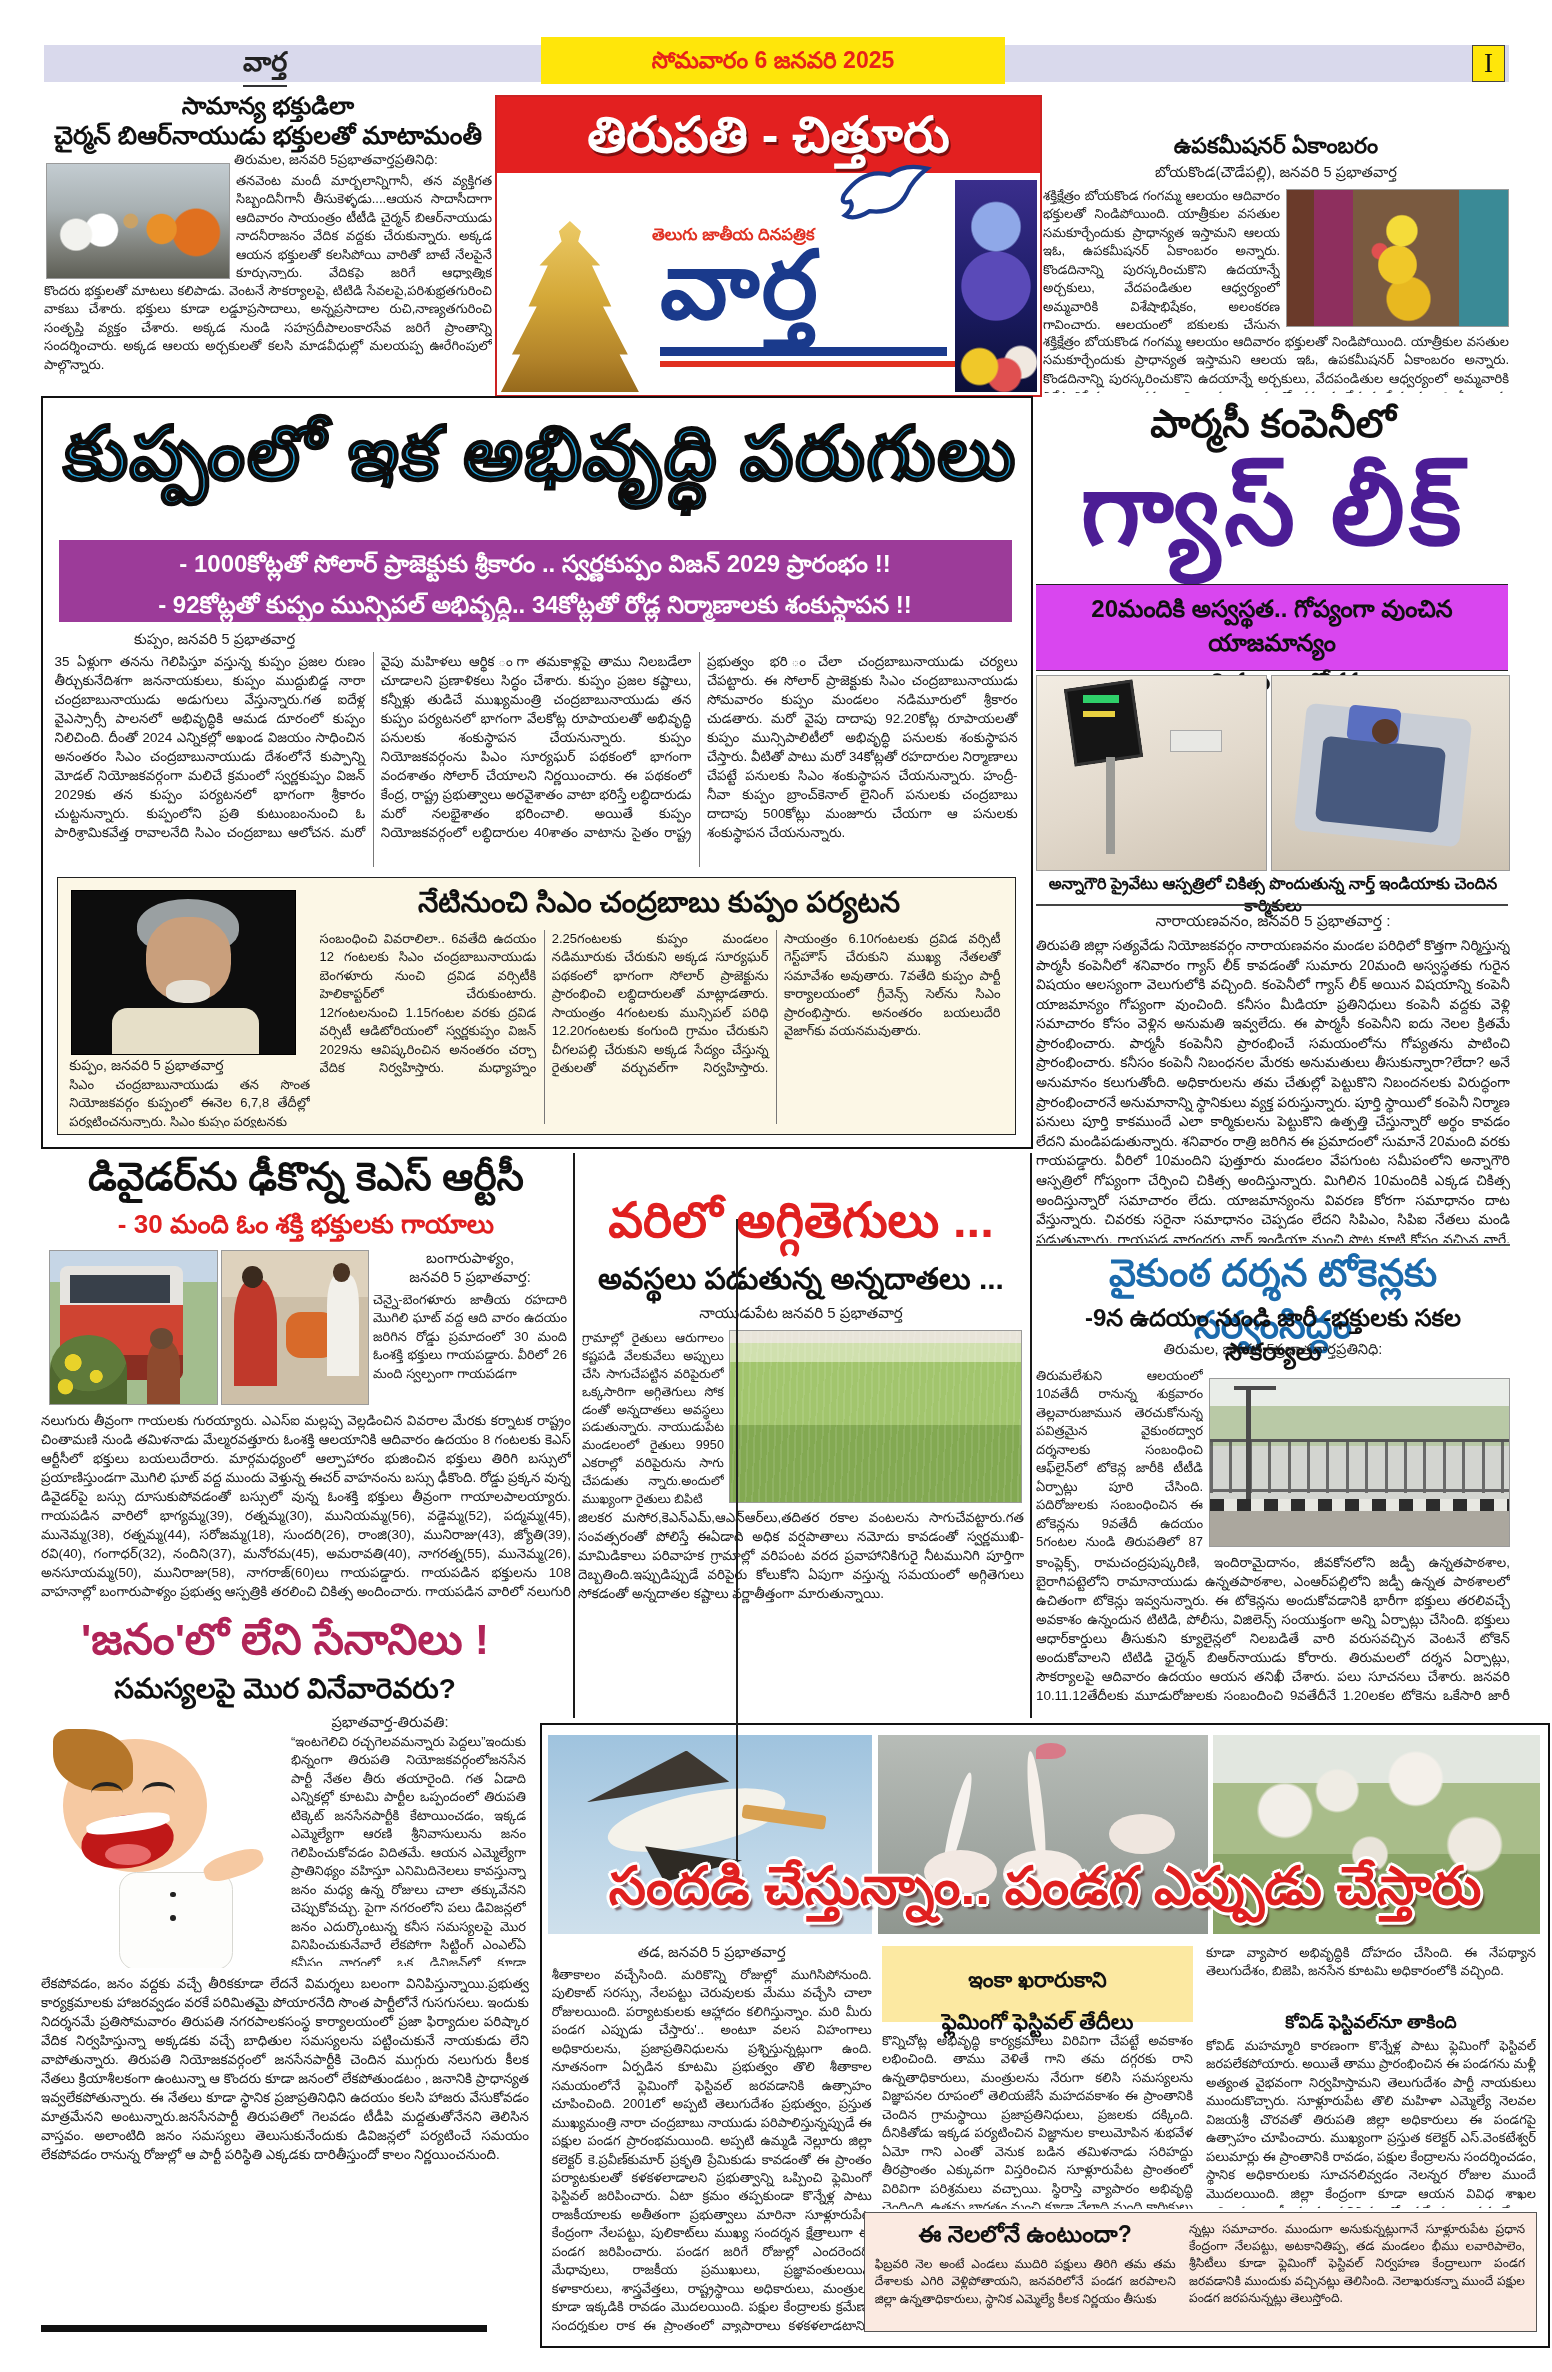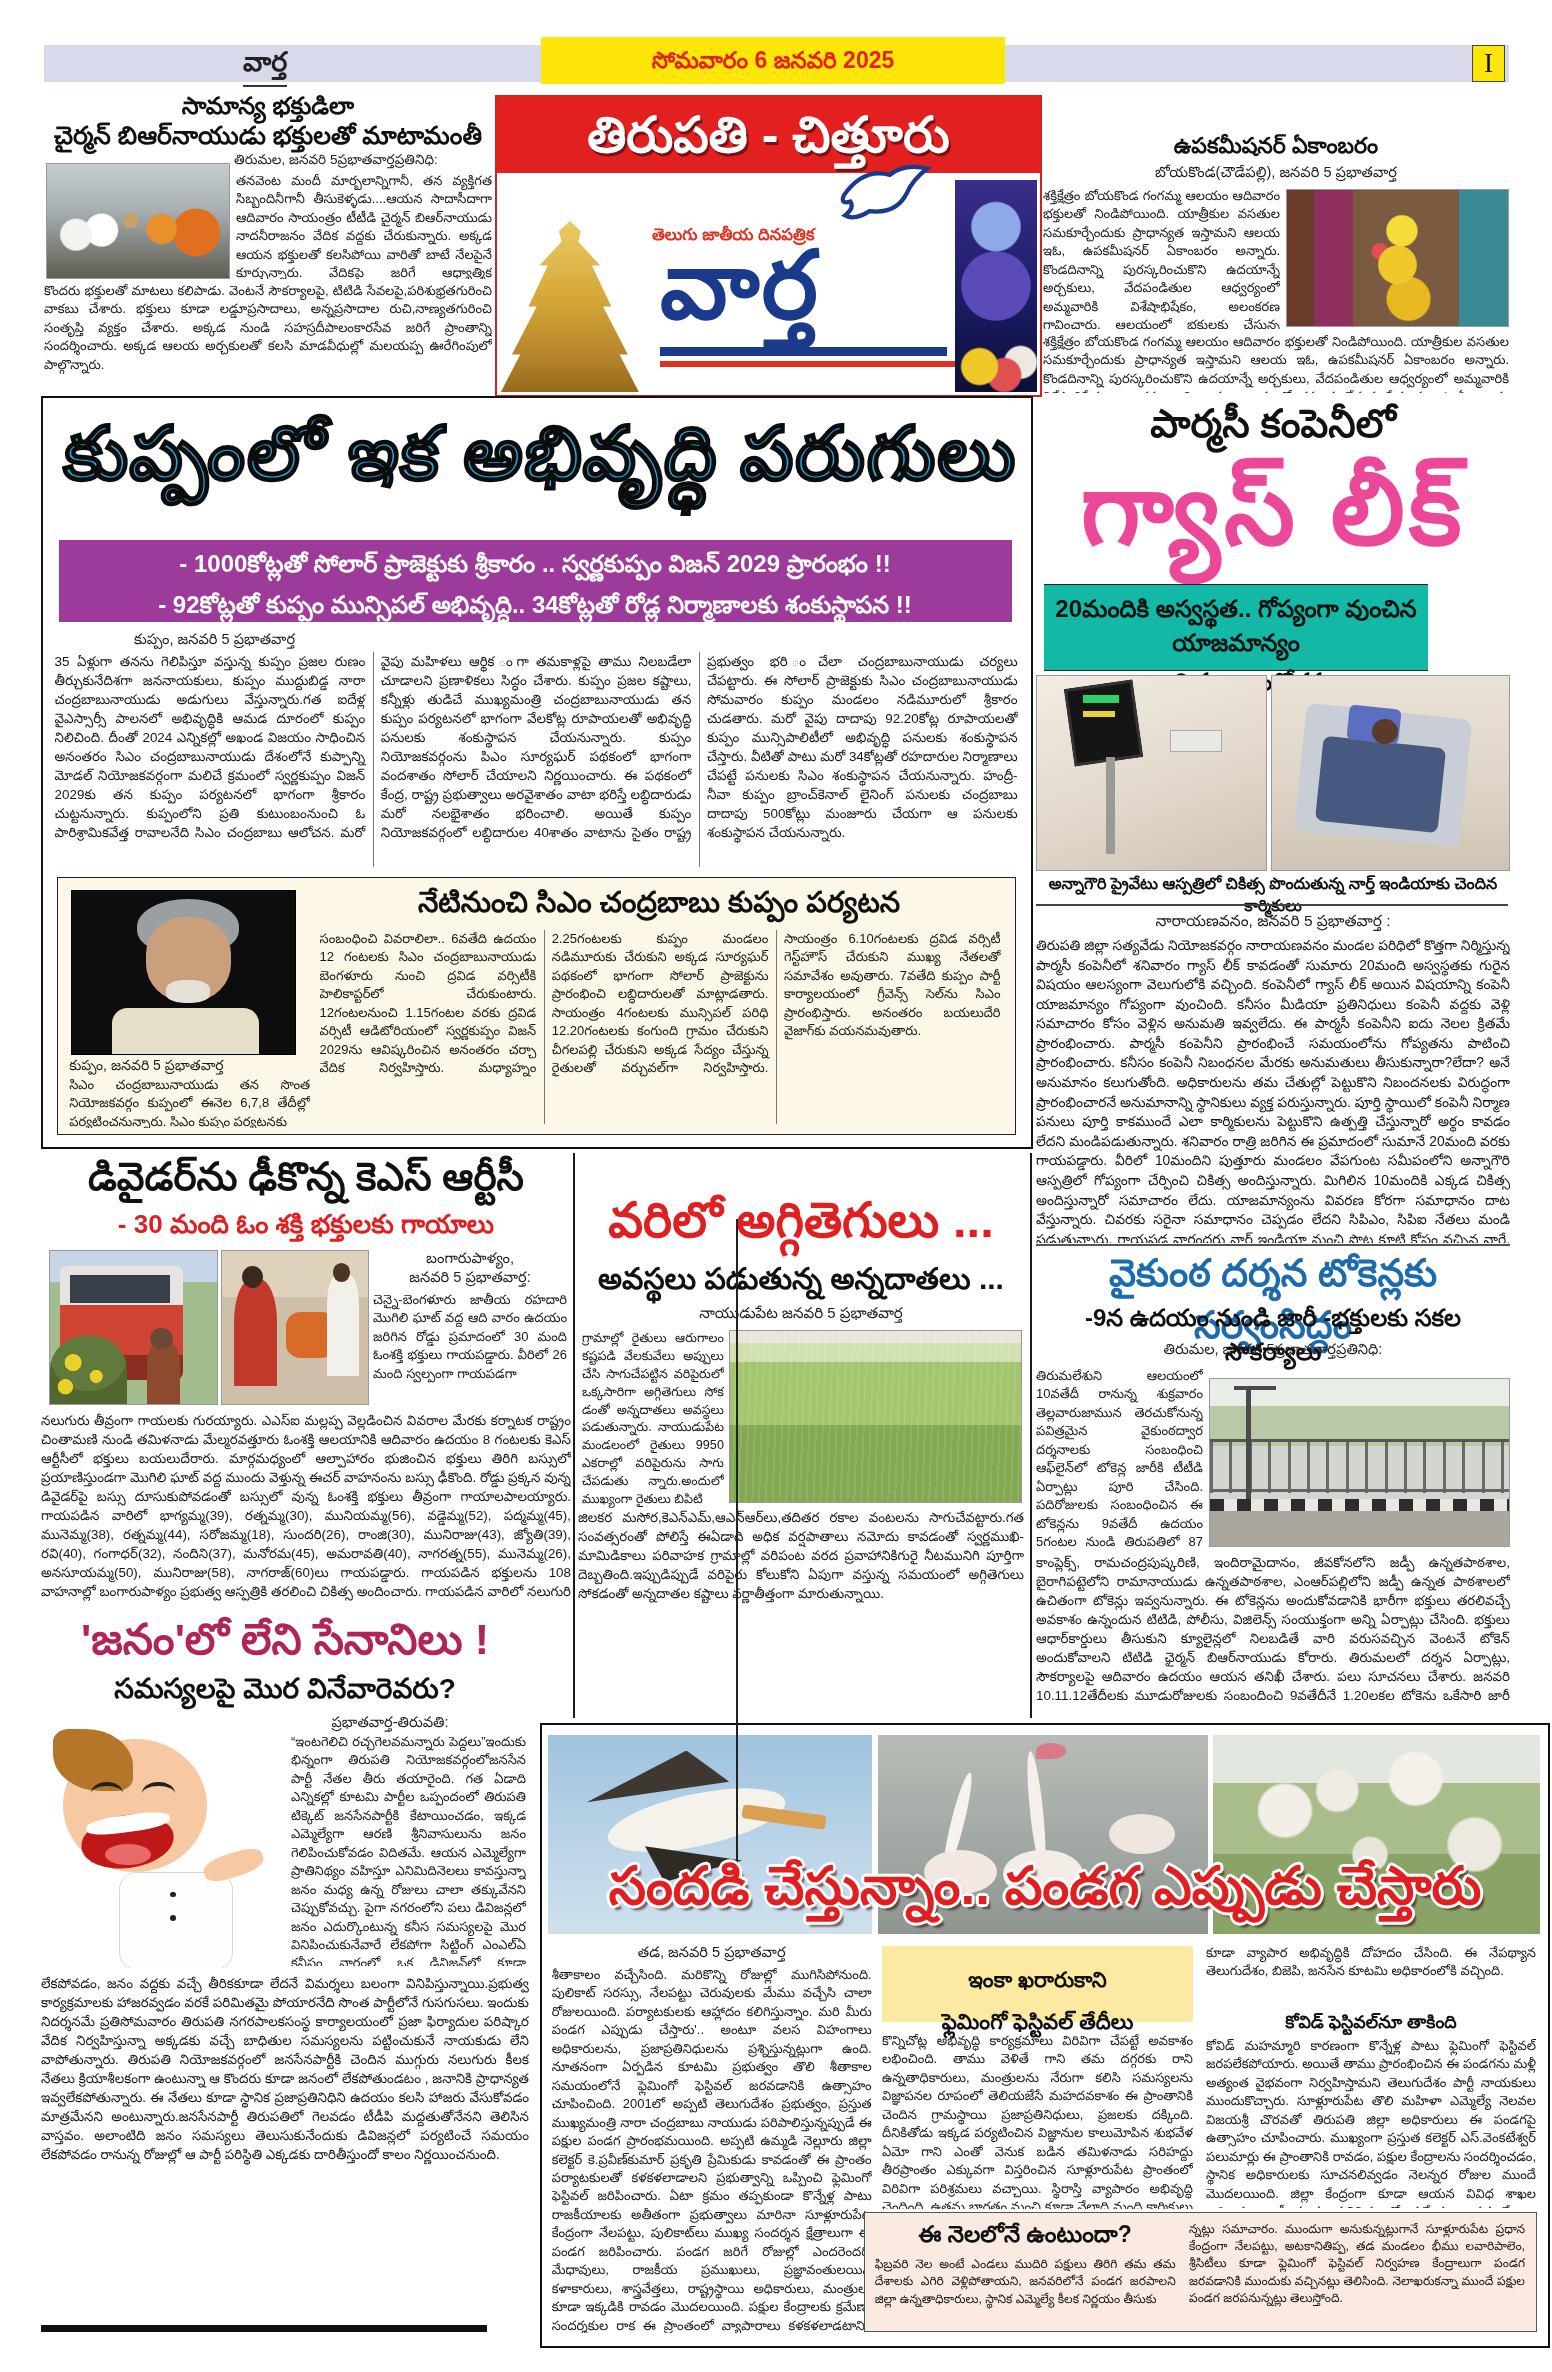--- a/index.html
+++ b/index.html
@@ -108,22 +108,22 @@
       </div>
       <div class="abs dateline" style="left:11.6px;top:179px;width:243px;font-size:14px;">కుప్పం, జనవరి 5 ప్రభాతవార్త</div>
       <div class="abs bodytext" style="left:11.6px;top:198px;width:241px;height:52px;font-size:13px;">సిఎం చంద్రబాబునాయుడు తన సొంత నియోజకవర్గం కుప్పంలో ఈనెల 6,7,8 తేదీల్లో పర్యటించనున్నారు. సిఎం కుప్పం పర్యటనకు</div>
       <div class="abs c b" style="left:262px;top:7.8px;width:679px;font-size:29px;">నేటినుంచి సిఎం చంద్రబాబు కుప్పం పర్యటన</div>
       <div class="abs bodytext cols3" style="left:262px;top:52px;width:681px;height:194px;font-size:13px;">సంబంధించి వివరాలిలా.. 6వతేది ఉదయం 12 గంటలకు సిఎం చంద్రబాబునాయుడు బెంగళూరు నుంచి ద్రవిడ వర్సిటీకి హెలికాప్టర్‌లో చేరుకుంటారు. 12గంటలనుంచి 1.15గంటల వరకు ద్రవిడ వర్సిటీ ఆడిటోరియంలో స్వర్ణకుప్పం విజన్ 2029ను ఆవిష్కరించిన అనంతరం చర్చా వేదిక నిర్వహిస్తారు. మధ్యాహ్నం 2.25గంటలకు కుప్పం మండలం నడిమూరుకు చేరుకుని అక్కడ సూర్యఘర్ పథకంలో భాగంగా సోలార్ ప్రాజెక్టును ప్రారంభించి లబ్ధిదారులతో మాట్లాడతారు. సాయంత్రం 4గంటలకు మున్సిపల్ పరిధి 12.20గంటలకు కంగుంది గ్రామం చేరుకుని చీగలపల్లి చేరుకుని అక్కడ సేద్యం చేస్తున్న రైతులతో వర్చువల్‌గా నిర్వహిస్తారు. సాయంత్రం 6.10గంటలకు ద్రవిడ వర్సిటీ గెస్ట్‌హౌస్ చేరుకుని ముఖ్య నేతలతో సమావేశం అవుతారు. 7వతేది కుప్పం పార్టీ కార్యాలయంలో గ్రీవెన్స్ సెల్‌ను సిఎం ప్రారంభిస్తారు. అనంతరం బయలుదేరి వైజాగ్‌కు వయనమవుతారు.</div>
     </div>
   </div>
 
   <div class="abs" style="left:1036px;top:396px;width:474px;height:850px;">
     <div class="abs c b" style="left:0;top:5.8px;width:100%;font-size:39px;">పార్మసీ కంపెనీలో</div>
-    <div class="abs c b" style="left:0;top:50px;width:100%;font-size:101px;line-height:1.25;color:#ec4899;letter-spacing:3.9px;">గ్యాస్ లీక్</div>
-    <div class="abs" style="left:8px;top:188px;width:384px;height:85px;background:#14b8a6;border-top:1.9px solid #222;border-bottom:1.9px solid #222;">
+    <div class="abs c b" style="left:0;top:50px;width:100%;font-size:101px;line-height:1.25;color:#4c1d95;letter-spacing:3.9px;">గ్యాస్ లీక్</div>
+    <div class="abs" style="left:0;top:188px;width:472px;height:85px;background:#d946ef;border-top:1.9px solid #222;border-bottom:1.9px solid #222;">
       <div class="c b" style="font-size:24px;margin-top:9.7px;">20మందికి అస్వస్థత.. గోప్యంగా వుంచిన యాజమాన్యం</div>
       <div class="c b" style="font-size:24px;margin-top:5.8px;">బాధితుల ఆందోళన</div>
     </div>
     <div class="photo" style="left:0;top:279px;width:229px;height:194px;background:linear-gradient(160deg,#f2ece2 0%,#e2d9cc 55%,#cfc4b4 100%);">
       <div class="abs" style="left:14%;top:4%;width:30%;height:40%;background:#151515;transform:rotate(-8deg);
                               box-shadow:inset 0 0 0 2.9px #333;"></div>
       <div class="abs" style="left:20%;top:10%;width:16%;height:4%;background:#2fd06a;"></div>
       <div class="abs" style="left:20%;top:18%;width:14%;height:3%;background:#e8d040;"></div>
       <div class="abs" style="left:30%;top:42%;width:4%;height:50%;background:#9a9a96;"></div>
       <div class="abs" style="left:58%;top:28%;width:22%;height:10%;background:#e8e8e4;border:1px solid #aaa;"></div>

